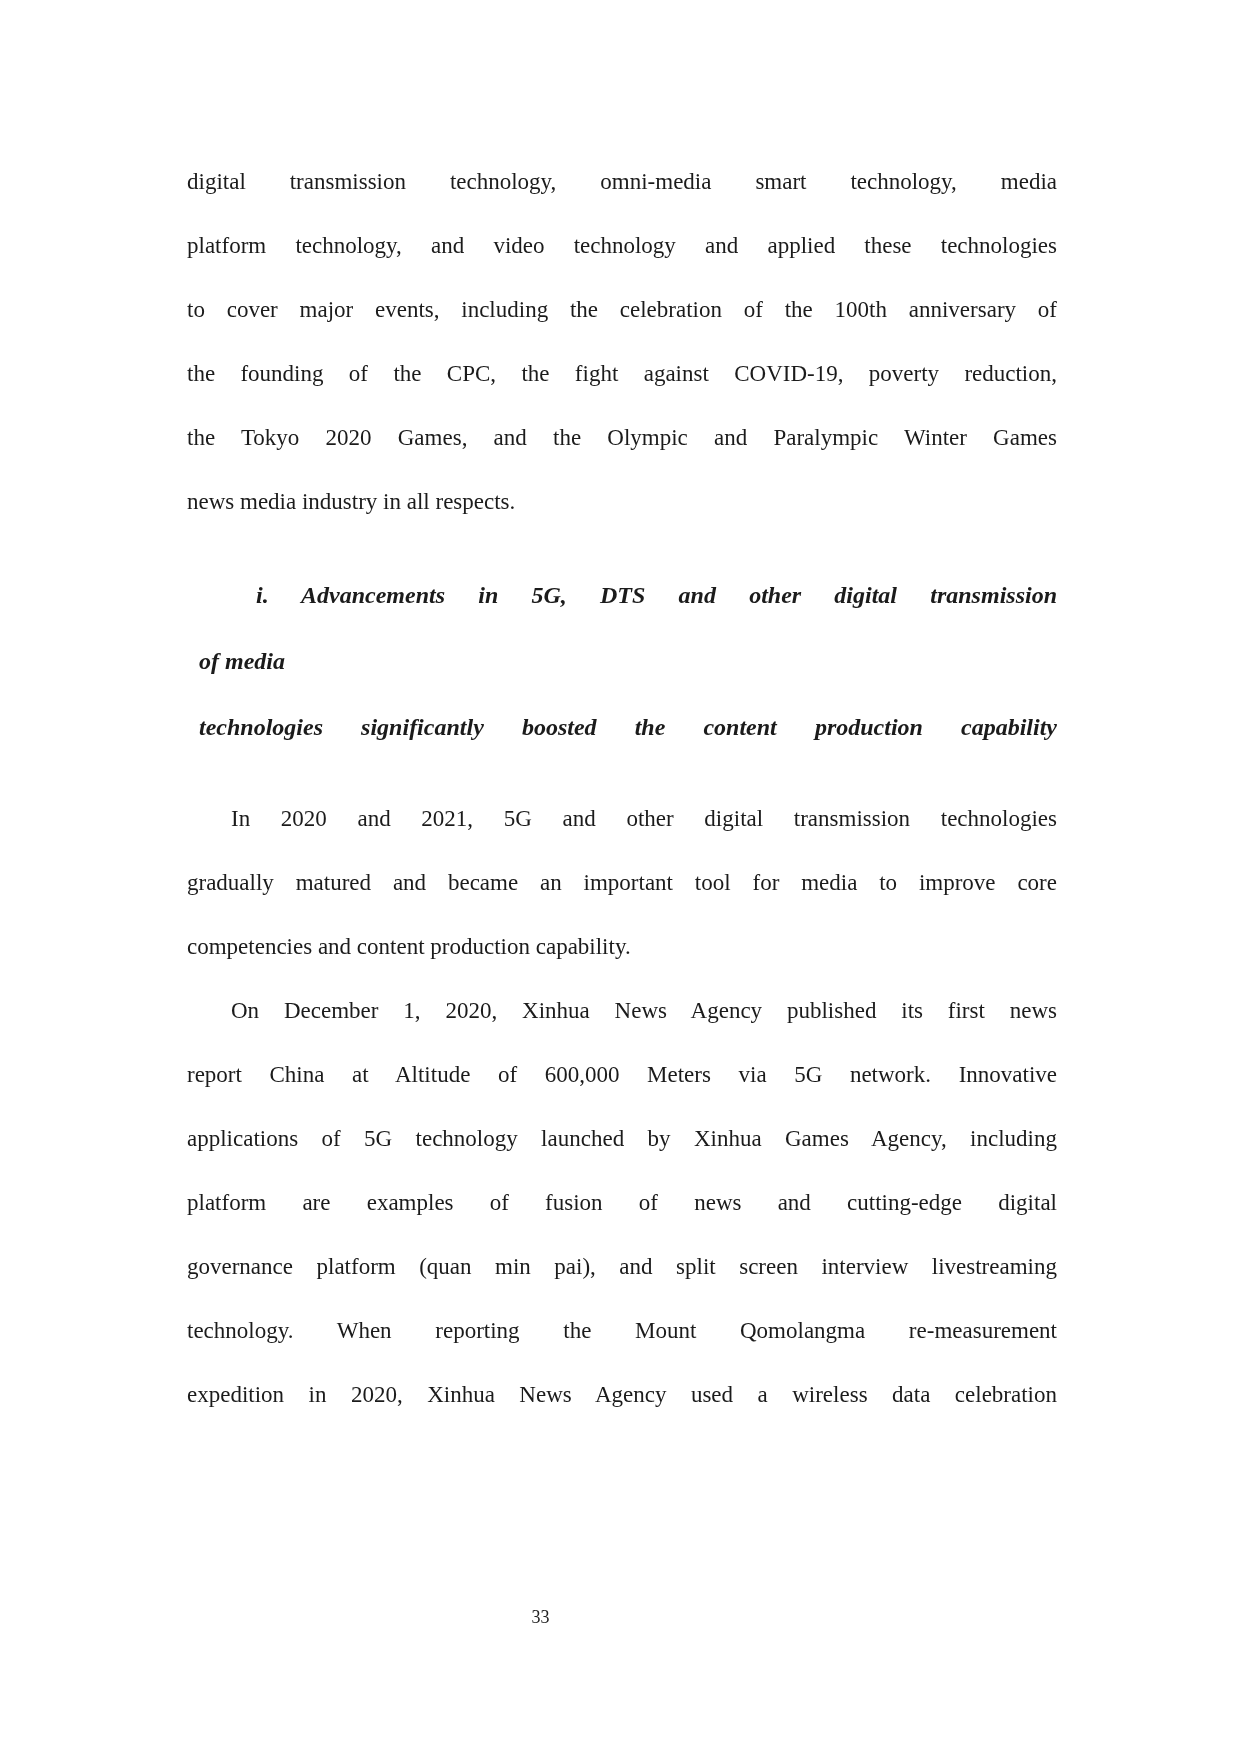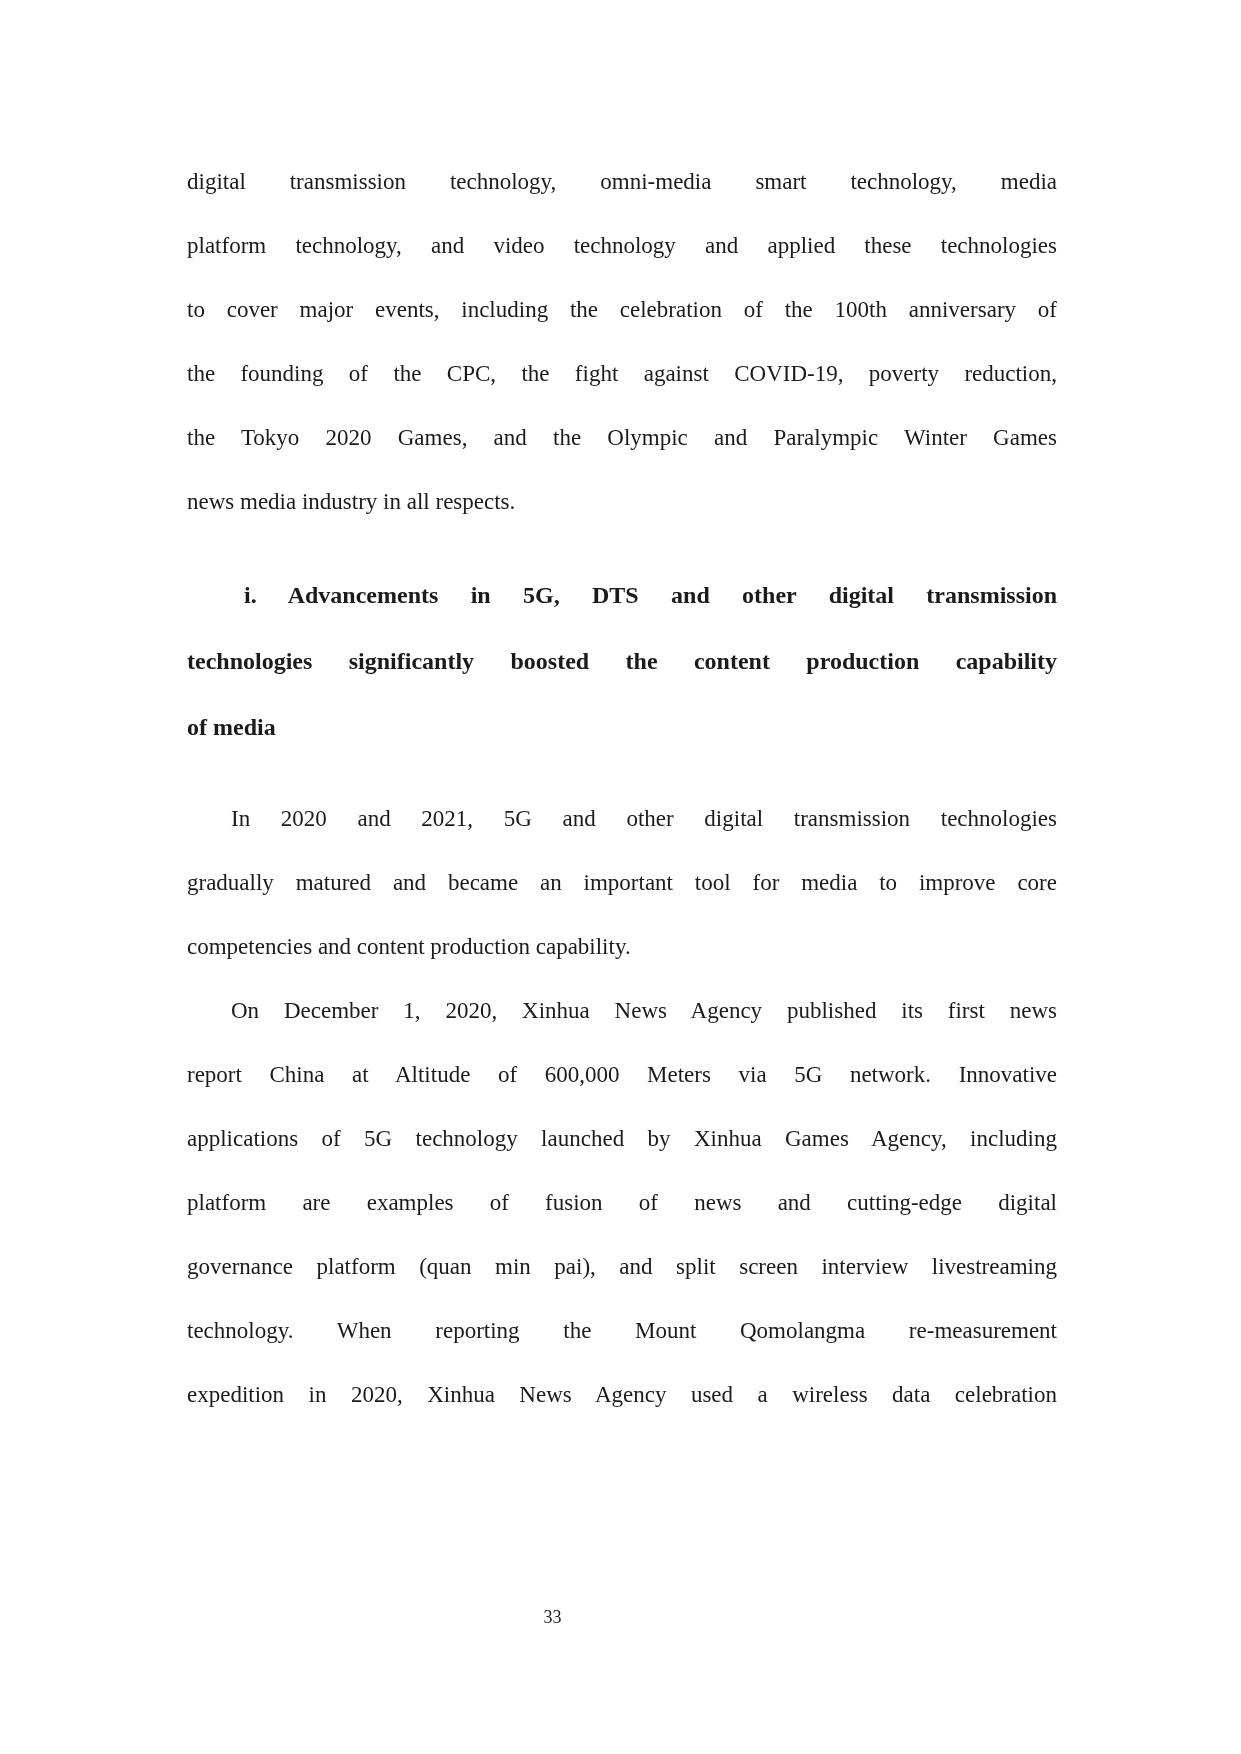--- a/index.html
+++ b/index.html
@@ -22,33 +22,33 @@
   .para { margin: 0; }
   .para.body .line {
     font-size: 23px;
     line-height: 64px;
   }
   .para.heading .line {
     font-size: 24px;
     font-weight: 700;
     line-height: 66px;
   }
-  .para.heading { margin: 28px 0 27px 0; }
+  .para.heading { margin: 28px 0 27px 12px; font-style: italic; }
   .line {
     text-align: justify;
     text-align-last: justify;
     white-space: normal;
   }
   .line.final { text-align-last: left; }
   .para.indent .line:first-child { text-indent: var(--indent, 44px); }
   .seg.italic { }
   .page-number {
     position: absolute;
     top: 1606px;
-    left: 12px;
+    left: 0;
     width: 1081px;
     text-align: center;
     font-size: 18px;
     line-height: 22px;
     color: #222;
   }
 </style>
 </head>
 <body>
 
@@ -57,22 +57,22 @@
       <div class="para body">
         <div class="line"><span class="seg">digital transmission technology, omni-media smart technology, media</span></div>
         <div class="line"><span class="seg">platform technology, and video technology and applied these technologies</span></div>
         <div class="line"><span class="seg">to cover major events, including the celebration of the 100th anniversary of</span></div>
         <div class="line"><span class="seg">the founding of the CPC, the fight against COVID-19, poverty reduction,</span></div>
         <div class="line"><span class="seg">the Tokyo 2020 Games, and the Olympic and Paralympic Winter Games</span></div>
         <div class="line final"><span class="seg">news media industry in all respects.</span></div>
       </div>
       <div class="para heading indent" style="--indent: 57px;">
         <div class="line"><span class="seg">i. Advancements in 5G, DTS and other digital transmission</span></div>
+        <div class="line final"><span class="seg">of media</span></div>
         <div class="line"><span class="seg">technologies significantly boosted the content production capability</span></div>
-        <div class="line final"><span class="seg">of media</span></div>
       </div>
       <div class="para body indent" style="--indent: 44px;">
         <div class="line"><span class="seg">In 2020 and 2021, 5G and other digital transmission technologies</span></div>
         <div class="line"><span class="seg">gradually matured and became an important tool for media to improve core</span></div>
         <div class="line final"><span class="seg">competencies and content production capability.</span></div>
       </div>
       <div class="para body indent" style="--indent: 44px;">
         <div class="line"><span class="seg">On December 1, 2020, Xinhua News Agency published its first news</span></div>
         <div class="line"><span class="seg">report </span><span class="seg italic">China at Altitude of 600,000 Meters</span><span class="seg"> via 5G network. Innovative</span></div>
         <div class="line"><span class="seg">applications of 5G technology launched by Xinhua Games Agency, including</span></div>

